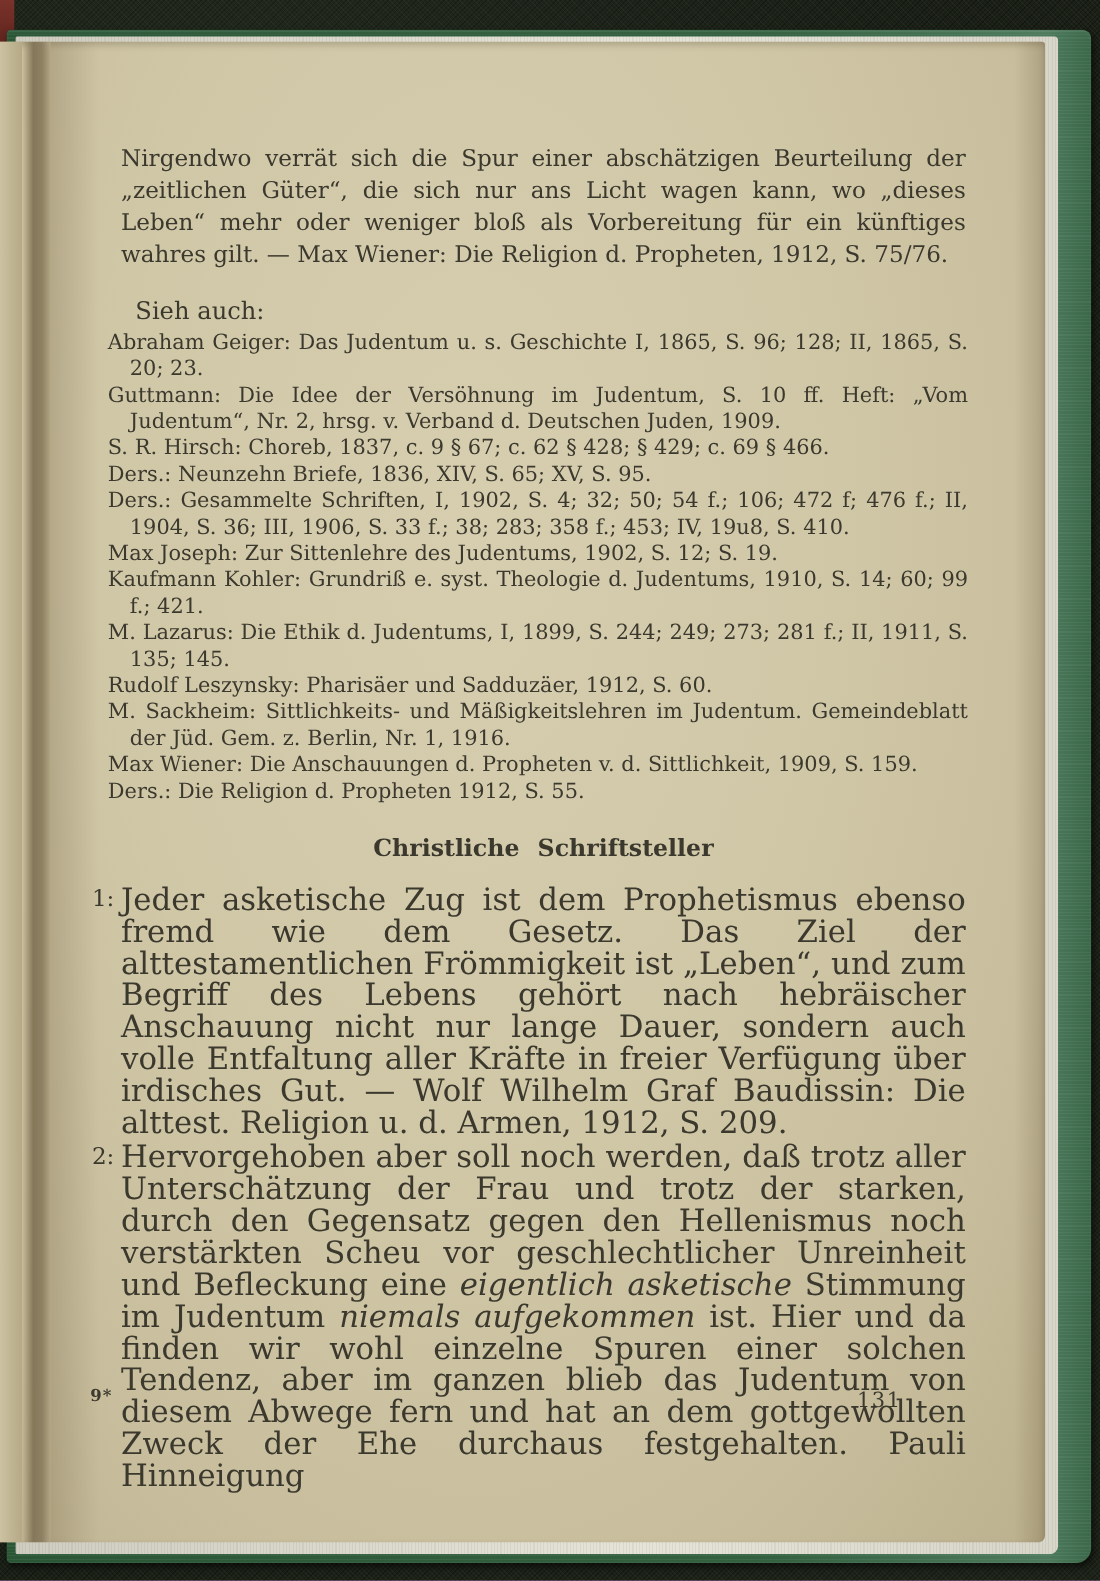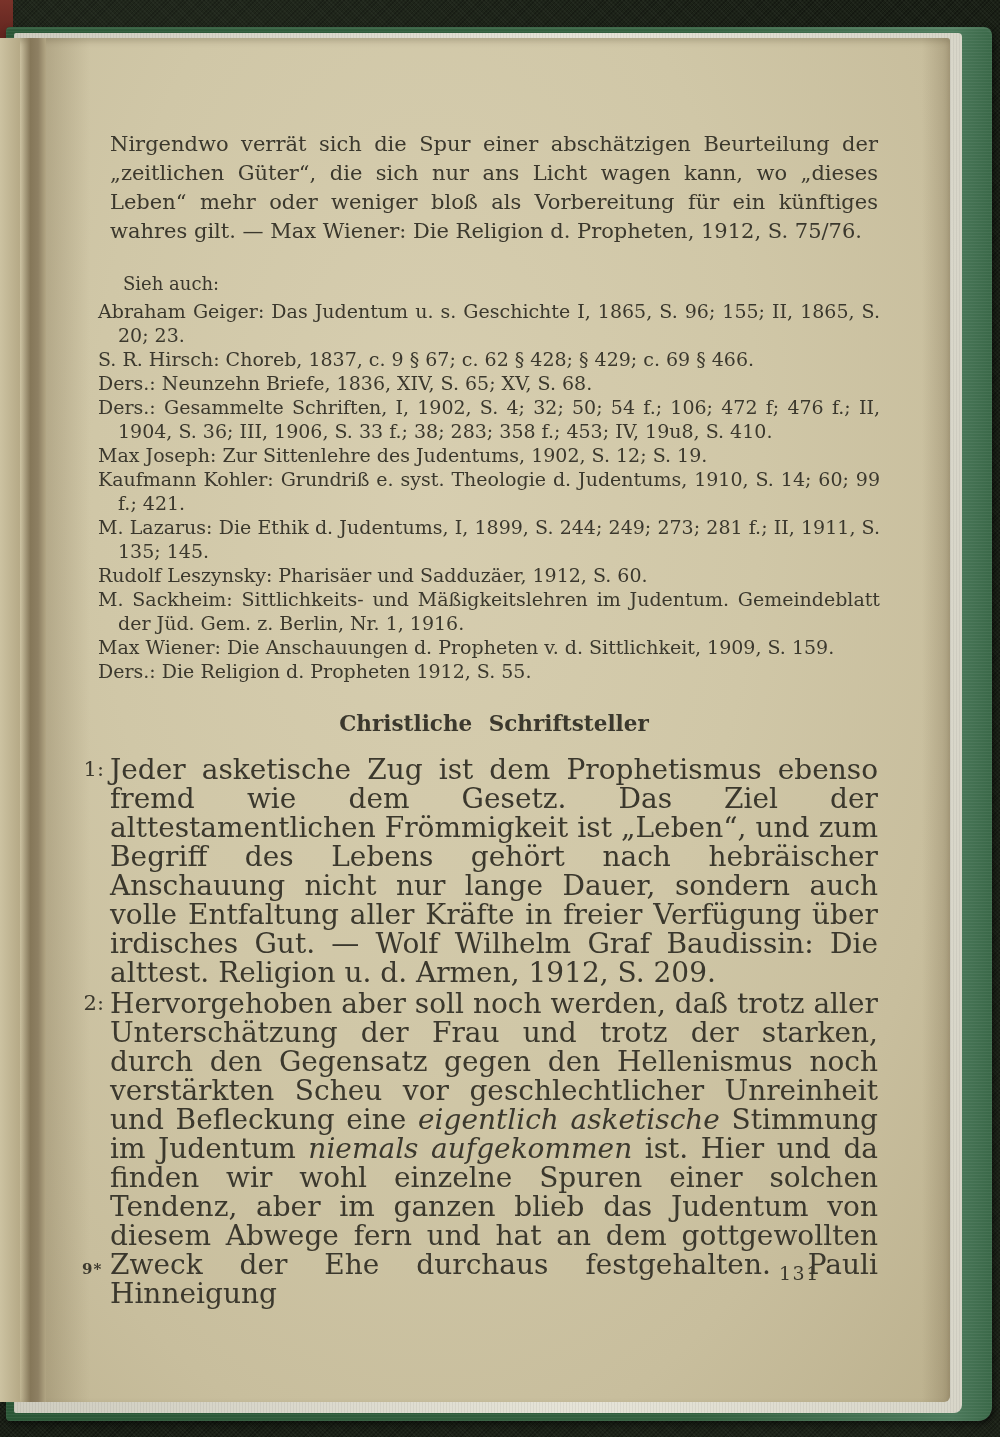--- a/index.html
+++ b/index.html
@@ -56,21 +56,21 @@
     background:linear-gradient(90deg,#a3957400,#857759 40%,#8e8063 70%,#b2a684); }
   .gutter-fade { position:absolute; left:46px; top:0; bottom:0; width:44px;
     background:linear-gradient(90deg, rgba(118,103,72,.30), rgba(118,103,72,0)); }
   .right-shade { position:absolute; right:0; top:0; bottom:0; width:28px;
     border-radius:0 3px 6px 0;
     background:linear-gradient(90deg, rgba(92,76,48,0), rgba(92,76,48,.25)); }
 
   
   .content { position:absolute; left:110px; top:92px; width:768px; }
   .intro { margin:0; font-size:21px; line-height:29px; text-align:justify; }
-  .see-also { margin:26px 0 0 13px; font-size:18px; line-height:24px; }
+  .see-also { margin:26px 0 0 13px; font-size:22px; line-height:24px; }
   .bib { margin:3px 0 0 -12px; padding:0; list-style:none; width:782px;
          font-size:19px; line-height:24px; }
   .bib li { padding-left:20px; text-indent:-20px; text-align:justify; }
   .heading { margin:26px 0 16px 0; font-size:21.5px; line-height:30px; font-weight:bold;
              text-align:center; word-spacing:9px; }
   .items { margin:0; }
   .item { position:relative; margin-top:14px; }
   .item + .item { margin-top:2px; }
   .item .num { position:absolute; left:-42px; top:0; width:36px; text-align:right;
                font-size:21px; line-height:29px; }
@@ -96,23 +96,24 @@
     <div class="gutter"></div>
     <div class="gutter-fade"></div>
     <div class="right-shade"></div>
 
     <div class="content">
       <p class="intro">Nirgendwo verrät sich die Spur einer abschätzigen Beurteilung der „zeitlichen Güter“, die sich nur ans Licht wagen kann, wo „dieses Leben“ mehr oder weniger bloß als Vorbereitung für ein künftiges wahres gilt. — Max Wiener: Die Religion d. Propheten, 1912, S. 75/76.</p>
 
       <p class="see-also">Sieh auch:</p>
 
       <ul class="bib">
-        <li>Abraham Geiger: Das Judentum u. s. Geschichte I, 1865, S. 96; 155; II, 1865, S. 20; 23.</li>
+        <li>Abraham Geiger: Das Judentum u. s. Geschichte I, 1865, S. 96; 128; II, 1865, S. 20; 23.</li>
+        <li>Guttmann: Die Idee der Versöhnung im Judentum, S. 10 ff. Heft: „Vom Judentum“, Nr. 2, hrsg. v. Verband d. Deutschen Juden, 1909.</li>
         <li>S. R. Hirsch: Choreb, 1837, c. 9 § 67; c. 62 § 428; § 429; c. 69 § 466.</li>
-        <li>Ders.: Neunzehn Briefe, 1836, XIV, S. 65; XV, S. 68.</li>
+        <li>Ders.: Neunzehn Briefe, 1836, XIV, S. 65; XV, S. 95.</li>
         <li>Ders.: Gesammelte Schriften, I, 1902, S. 4; 32; 50; 54 f.; 106; 472 f; 476 f.; II, 1904, S. 36; III, 1906, S. 33 f.; 38; 283; 358 f.; 453; IV, 19u8, S. 410.</li>
         <li>Max Joseph: Zur Sittenlehre des Judentums, 1902, S. 12; S. 19.</li>
         <li>Kaufmann Kohler: Grundriß e. syst. Theologie d. Judentums, 1910, S. 14; 60; 99 f.; 421.</li>
         <li>M. Lazarus: Die Ethik d. Judentums, I, 1899, S. 244; 249; 273; 281 f.; II, 1911, S. 135; 145.</li>
         <li>Rudolf Leszynsky: Pharisäer und Sadduzäer, 1912, S. 60.</li>
         <li>M. Sackheim: Sittlichkeits- und Mäßigkeitslehren im Judentum. Gemeindeblatt der Jüd. Gem. z. Berlin, Nr. 1, 1916.</li>
         <li>Max Wiener: Die Anschauungen d. Propheten v. d. Sittlichkeit, 1909, S. 159.</li>
         <li>Ders.: Die Religion d. Propheten 1912, S. 55.</li>
       </ul>
 

